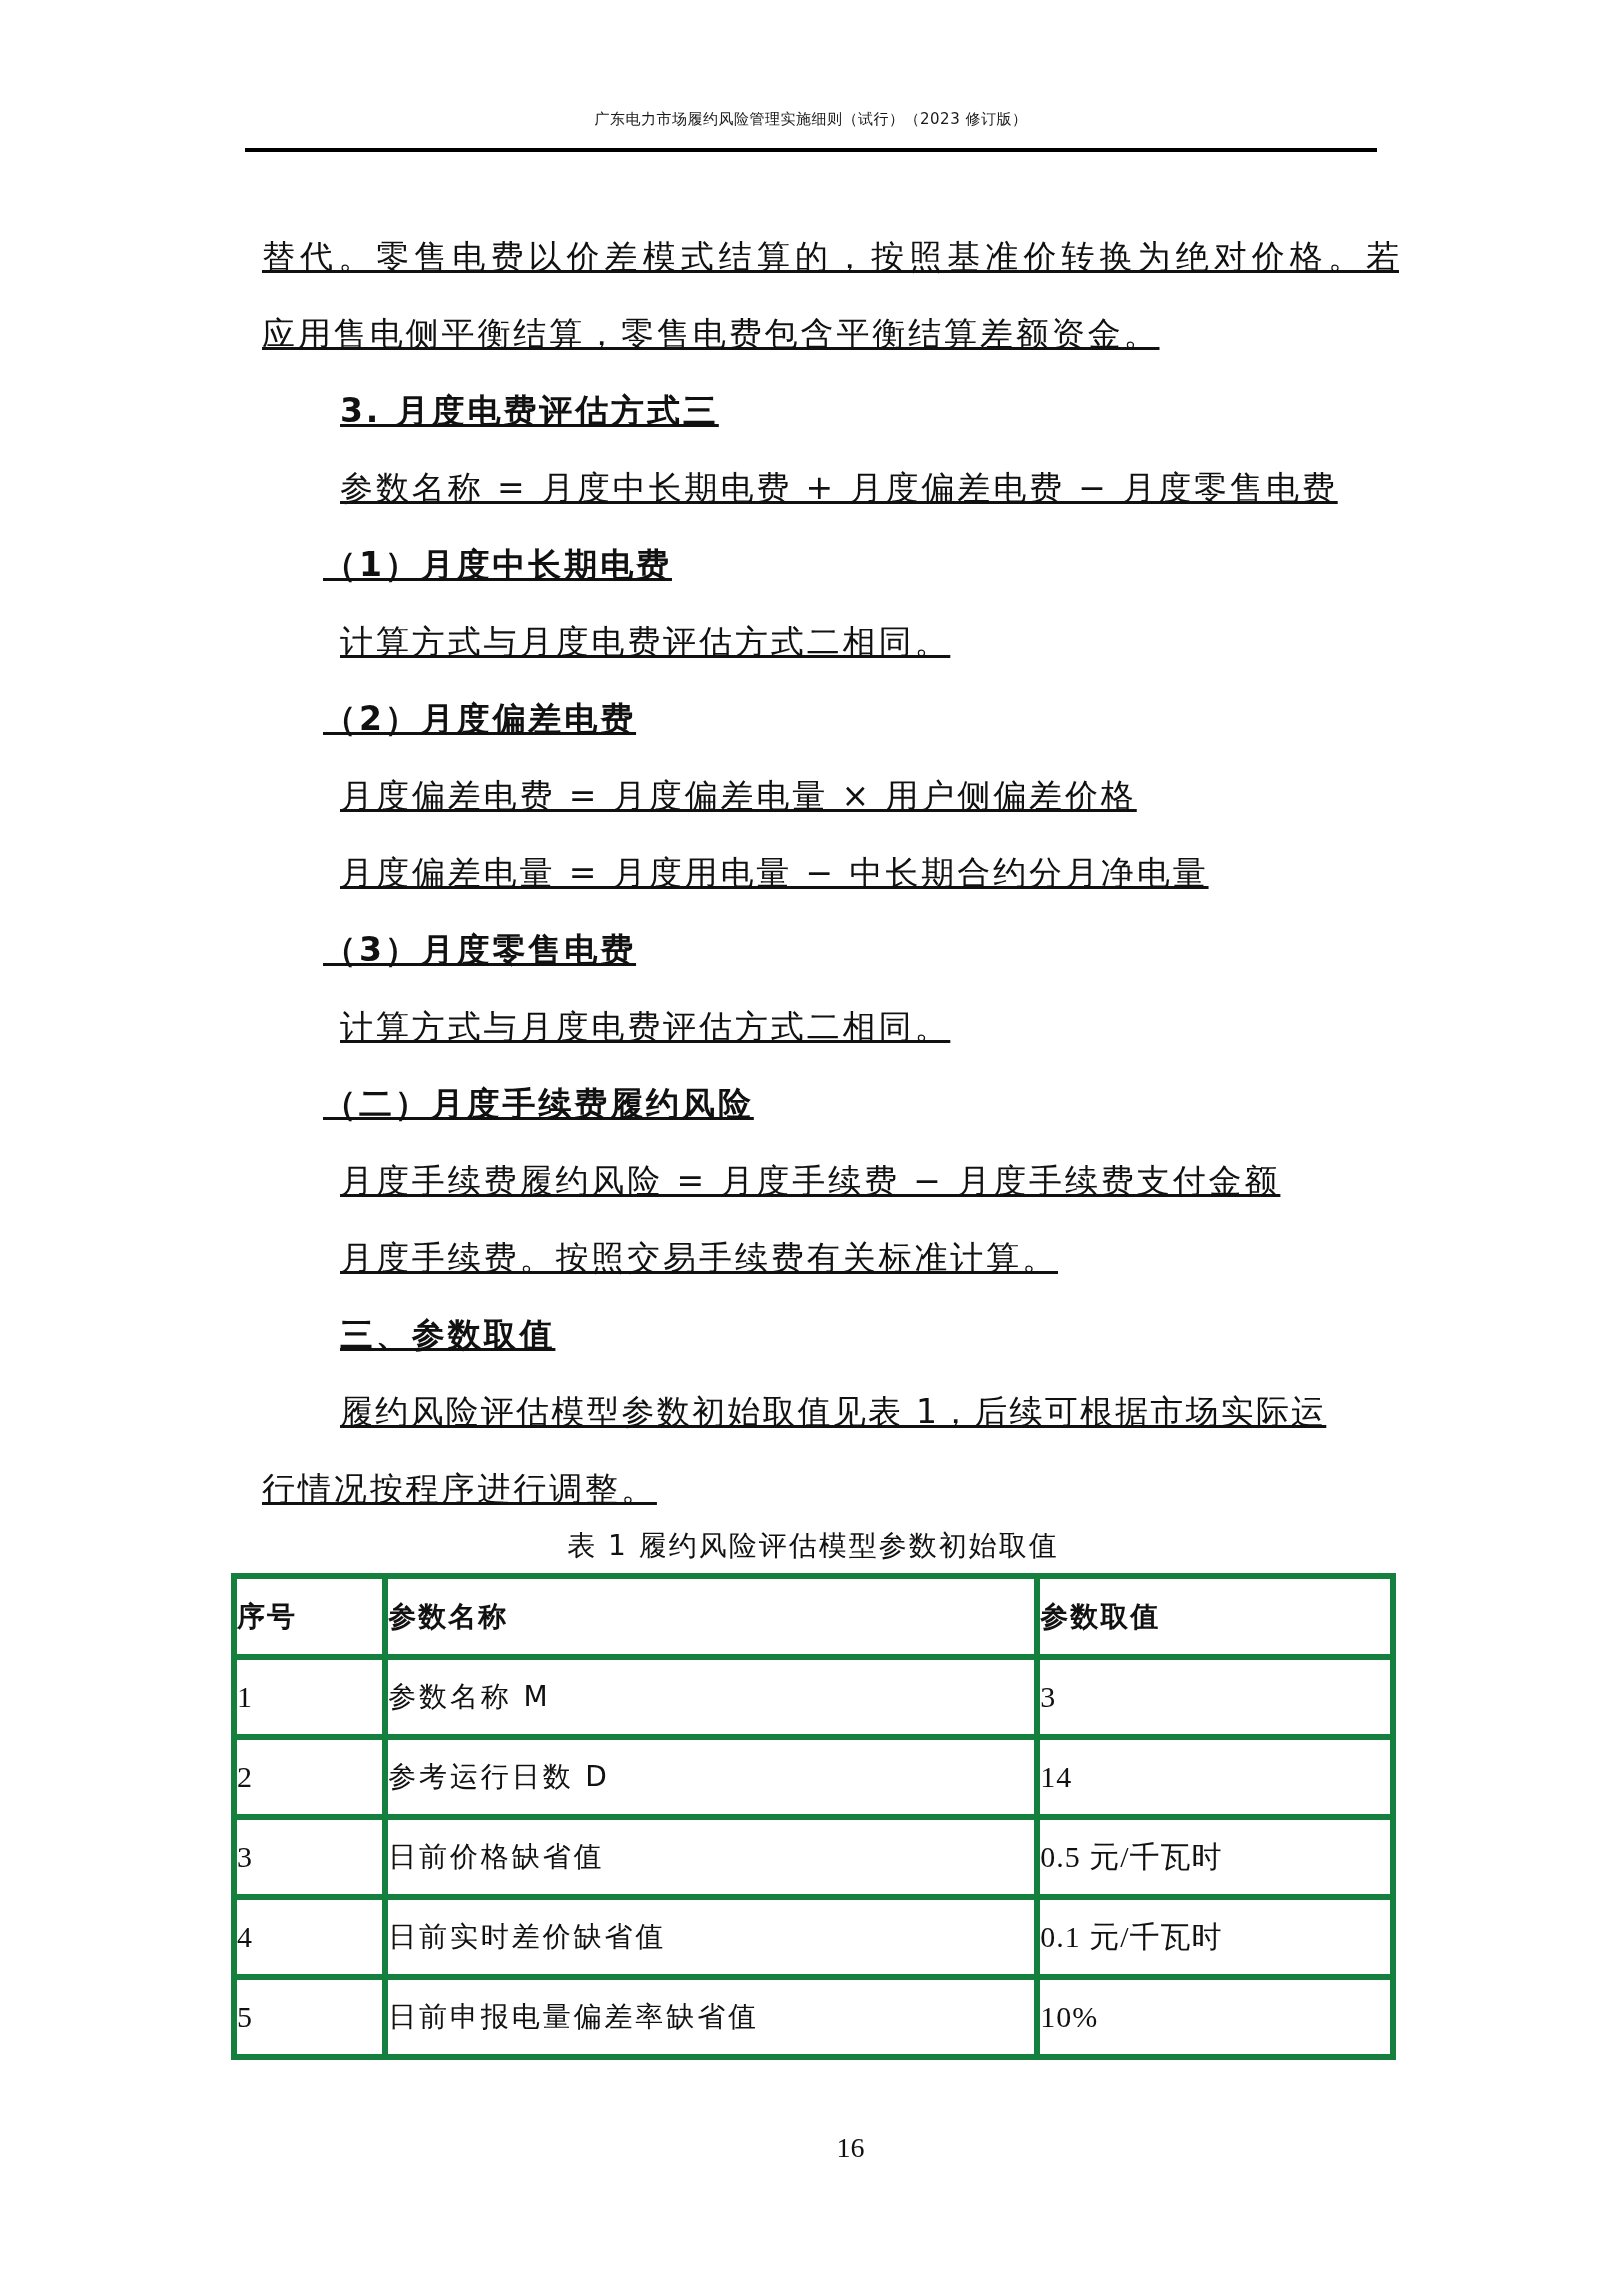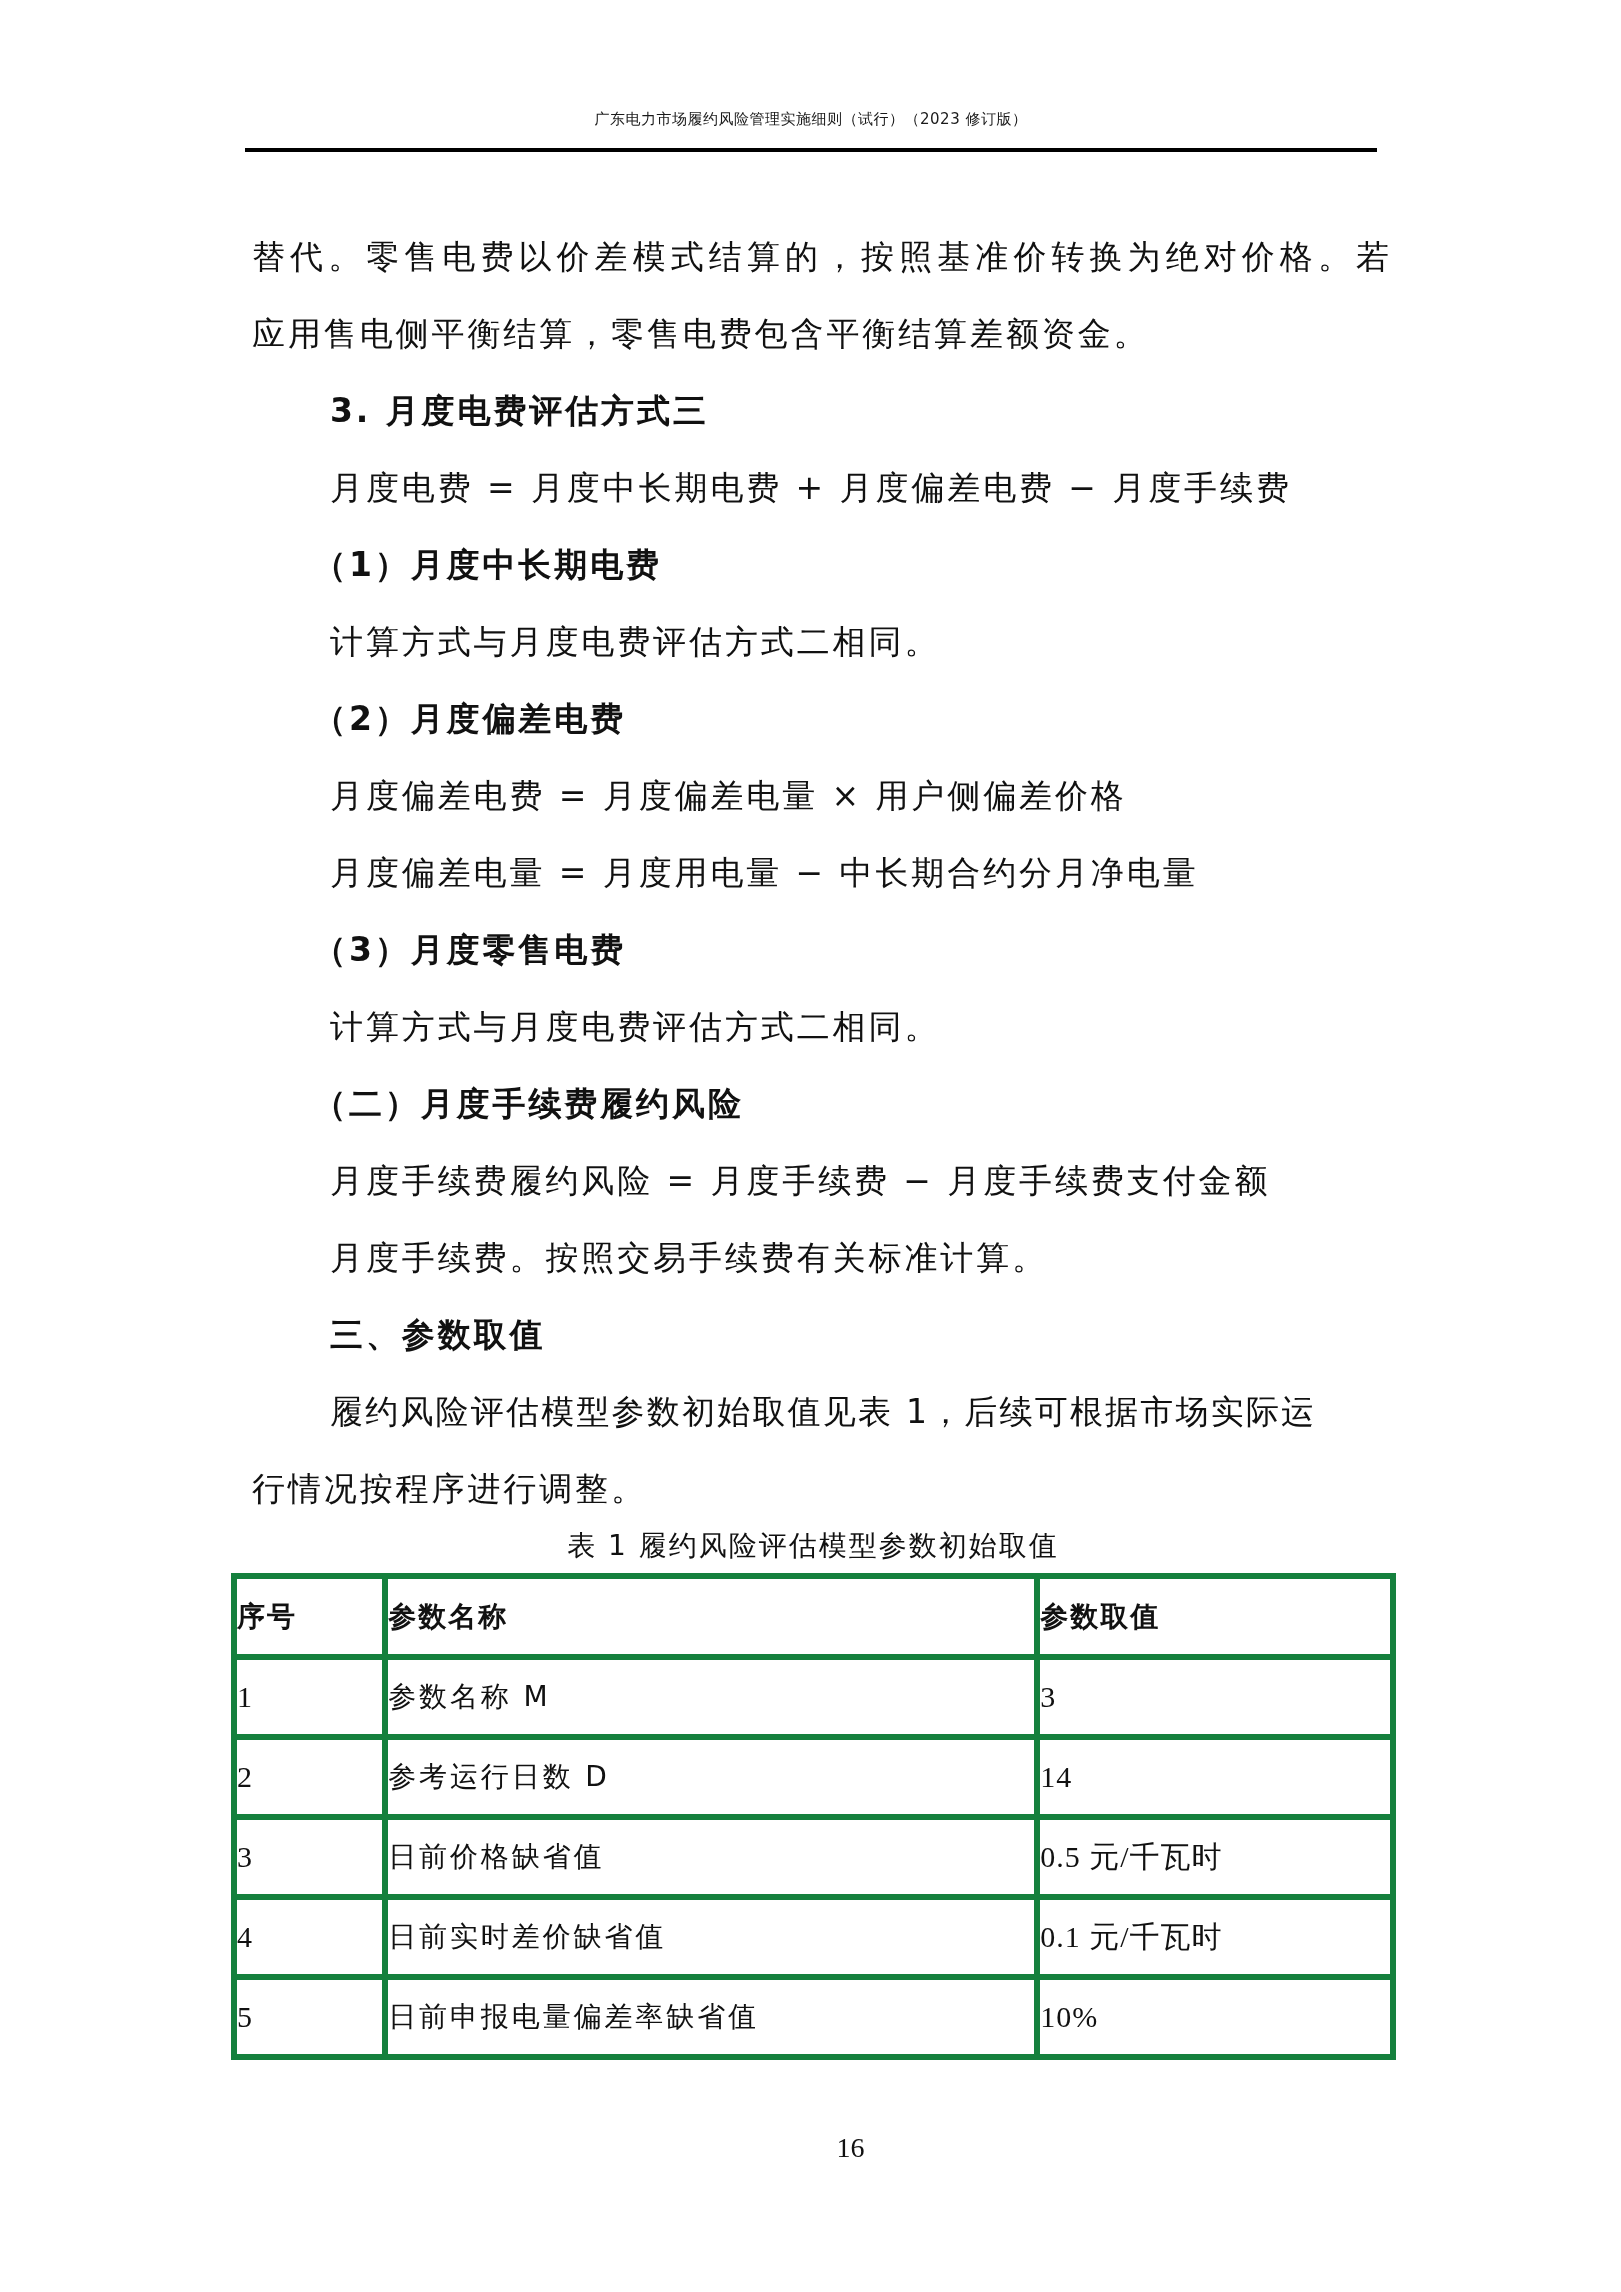--- a/index.html
+++ b/index.html
@@ -29,23 +29,24 @@
     .header-rule {
       position: absolute;
       left: 245px;
       top: 148px;
       width: 1132px;
       height: 3.9px;
       background: #000000;
     }
     .body-text {
       position: absolute;
-      left: 252px;
+      left: 262px;
       width: 1137px;
       top: 218px;
+      text-decoration: underline;
     }
     .line {
       height: 77px;
       line-height: 77px;
       font-family: "DejaVu Sans", "Liberation Sans", sans-serif;
       font-size: 33px;
       white-space: nowrap;
       letter-spacing: 2.9px;
       color: #111111;
     }
@@ -113,21 +114,21 @@
 </head>
 <body>
 
 <div class="header-title">广东电力市场履约风险管理实施细则（试行）（2023 修订版）</div>
 <div class="header-rule"></div>
 
 <div class="body-text">
   <div class="line justify">替代。零售电费以价差模式结算的，按照基准价转换为绝对价格。若</div>
   <div class="line">应用售电侧平衡结算，零售电费包含平衡结算差额资金。</div>
   <div class="line indent bold">3.  月度电费评估方式三</div>
-  <div class="line indent">月度电费 = 月度中长期电费 + 月度偏差电费 − 月度手续费</div>
+  <div class="line indent">参数名称 = 月度中长期电费 + 月度偏差电费 − 月度零售电费</div>
   <div class="line indent bold" style="padding-left:61px;">（1）月度中长期电费</div>
   <div class="line indent">计算方式与月度电费评估方式二相同。</div>
   <div class="line indent bold" style="padding-left:61px;">（2）月度偏差电费</div>
   <div class="line indent">月度偏差电费 = 月度偏差电量 × 用户侧偏差价格</div>
   <div class="line indent">月度偏差电量 = 月度用电量 − 中长期合约分月净电量</div>
   <div class="line indent bold" style="padding-left:61px;">（3）月度零售电费</div>
   <div class="line indent">计算方式与月度电费评估方式二相同。</div>
   <div class="line indent bold" style="padding-left:61px;">（二）月度手续费履约风险</div>
   <div class="line indent">月度手续费履约风险 = 月度手续费 − 月度手续费支付金额</div>
   <div class="line indent">月度手续费。按照交易手续费有关标准计算。</div>

